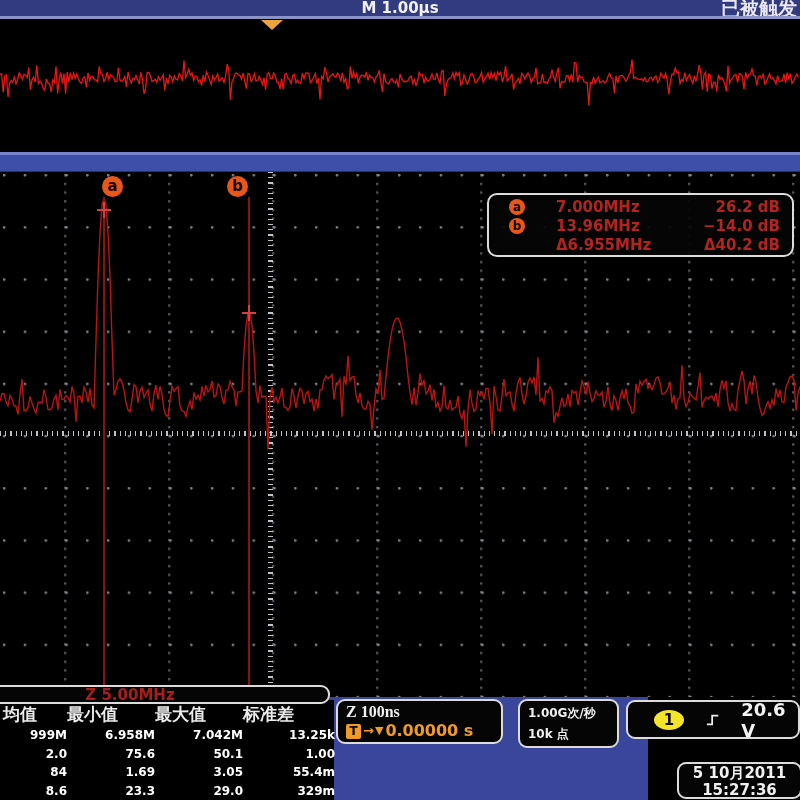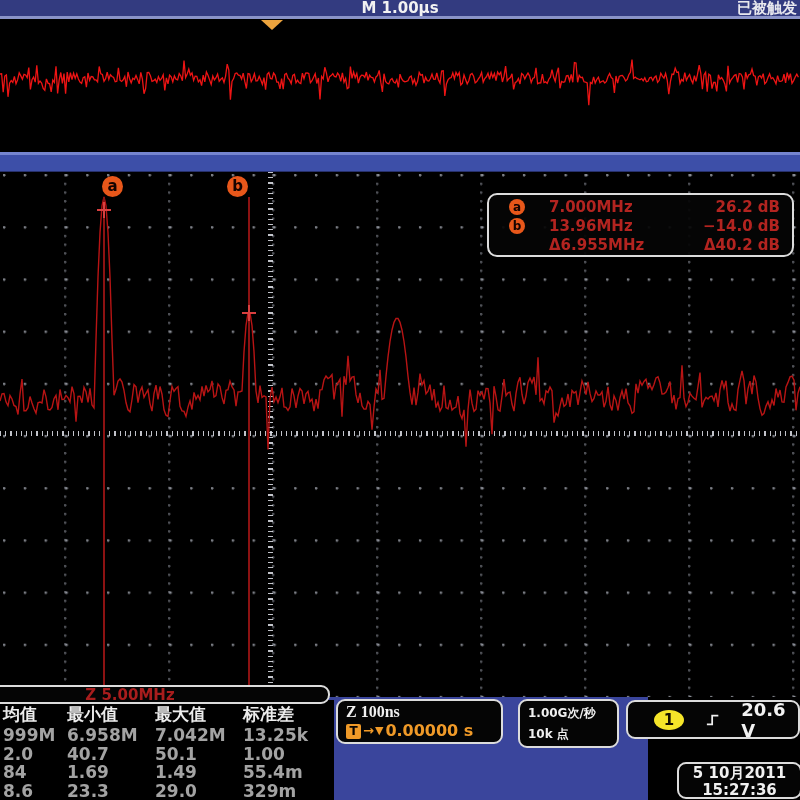--- a/index.html
+++ b/index.html
@@ -1,21 +1,21 @@
 <!DOCTYPE html>
 <html><head>
 <meta charset="utf-8">
 <style>
   html,body{margin:0;padding:0;background:#000;}
   #screen{position:relative;width:800px;height:800px;overflow:hidden;
           font-family:"DejaVu Sans","Liberation Sans",sans-serif;font-weight:bold;background:#000;padding-left:24px;}
   
   .topbar{position:absolute;left:0;top:0;width:800px;height:16px;background:#333b80;}
   .topbar-time{position:absolute;left:0;top:0;width:100%;text-align:center;color:#f2f2f2;font-size:15px;line-height:17px;}
-  .topbar-status{position:absolute;right:3px;top:0;color:#e8e8ee;font-size:15px;line-height:17px;text-align:center;}
+  .topbar-status{position:absolute;right:3px;top:0;color:#e8e8ee;font-size:19px;line-height:17px;text-align:center;}
   .topline{position:absolute;left:0;top:16px;width:800px;height:3px;background:#8a93c8;}
   
   .timewin{position:absolute;left:0;top:19px;width:800px;height:133px;background:#000;}
   .trig-marker{position:absolute;left:261px;top:20px;width:0;height:0;
                border-left:11px solid transparent;border-right:11px solid transparent;border-top:10px solid #eda43e;}
   
   .band{position:absolute;left:0;top:152px;width:800px;height:20px;background:#3d4fa8;border-top:3px solid #7585cf;border-bottom:1px solid #27306b;box-sizing:border-box;}
   
   .spectrum{position:absolute;left:0;top:172px;width:800px;height:525px;background-color:#000;
     background-image:
@@ -30,32 +30,32 @@
   svg.trace{position:absolute;left:0;top:0;}
   .cursor-label{position:absolute;top:4px;width:21px;height:21px;border-radius:50%;background:#e8571a;
     color:#160300;font-size:15px;line-height:21px;text-align:center;}
   
   .readout{position:absolute;left:487px;top:21px;width:307px;height:64px;background:rgba(5,5,5,.93);
     border:2px solid #dcdcdc;border-radius:10px;box-sizing:border-box;padding:2px 12px 0 10px;}
   .ro-row{display:flex;align-items:center;height:19px;color:#b32420;font-size:15px;}
   .ro-circle{width:16px;height:16px;border-radius:50%;background:#e8571a;color:#160300;
     font-size:12px;line-height:16px;text-align:center;flex:0 0 16px;margin-left:10px;}
   .ro-circle.blank{background:transparent;}
-  .ro-freq{margin-left:24px;width:125px;}
+  .ro-freq{margin-left:31px;width:125px;}
   .ro-level{margin-left:auto;text-align:center;}
   
   .zfreq{position:absolute;left:-10px;top:685px;width:340px;height:19px;background:#050505;
     border:2px solid #dcdcdc;border-radius:9px;color:#a81d1d;font-size:15px;line-height:17px;
     text-align:center;box-sizing:border-box;padding-right:60px;z-index:5;}
   
   .bottom{position:absolute;left:0;top:697px;width:648px;height:103px;background:#3a459c;}
   .stats{position:absolute;left:0;top:3px;width:334px;height:100px;background:#000;padding:2px 0 0 3px;box-sizing:border-box;}
   .stats-grid{display:grid;grid-template-columns:64px 88px 88px 92px;}
   .stats-grid .h{color:#ececec;font-size:17px;line-height:24px;}
-  .stats-grid .v{color:#a3a3a3;font-size:17px;line-height:18.5px;}
+  .stats-grid .v{color:#ffffff;font-size:12px;line-height:18.5px;text-align:right;}
   .miniboxes{position:absolute;left:0;top:0;width:800px;height:103px;}
   .box{position:absolute;background:#050505;border:2px solid #dcdcdc;border-radius:9px;box-sizing:border-box;color:#f0f0f0;}
   .box-horiz{left:336px;top:2px;width:167px;height:45px;padding:1px 8px;}
   .bh-l1{font-size:16px;line-height:20px;color:#f0f0f0;font-family:Liberation Serif, serif;}
   .bh-l2{display:flex;align-items:center;color:#f09a28;font-size:16px;line-height:18px;}
   .t-square{width:15px;height:15px;background:#f09a28;color:#0a0500;font-size:12px;line-height:15px;
     text-align:center;border-radius:2px;margin-right:2px;}
   .bh-arrow{font-size:13px;margin-right:1px;}
   .bh-tri{font-size:11px;margin-right:2px;}
   .box-acq{left:518px;top:2px;width:101px;height:49px;padding:2px 8px;font-size:12px;line-height:21px;}
@@ -131,26 +131,26 @@
       <div class="stats-grid">
         <div class="h">均值</div>
         <div class="h">最小值</div>
         <div class="h">最大值</div>
         <div class="h">标准差</div>
         <div class="v">999M</div>
         <div class="v">6.958M</div>
         <div class="v">7.042M</div>
         <div class="v">13.25k</div>
         <div class="v">2.0</div>
-        <div class="v">40.7</div>
+        <div class="v">75.6</div>
         <div class="v">50.1</div>
         <div class="v">1.00</div>
         <div class="v">84</div>
         <div class="v">1.69</div>
-        <div class="v">1.49</div>
+        <div class="v">3.05</div>
         <div class="v">55.4m</div>
         <div class="v">8.6</div>
         <div class="v">23.3</div>
         <div class="v">29.0</div>
         <div class="v">329m</div>
       </div>
     </div>
 
     <div class="miniboxes">
       <div class="box box-horiz">

